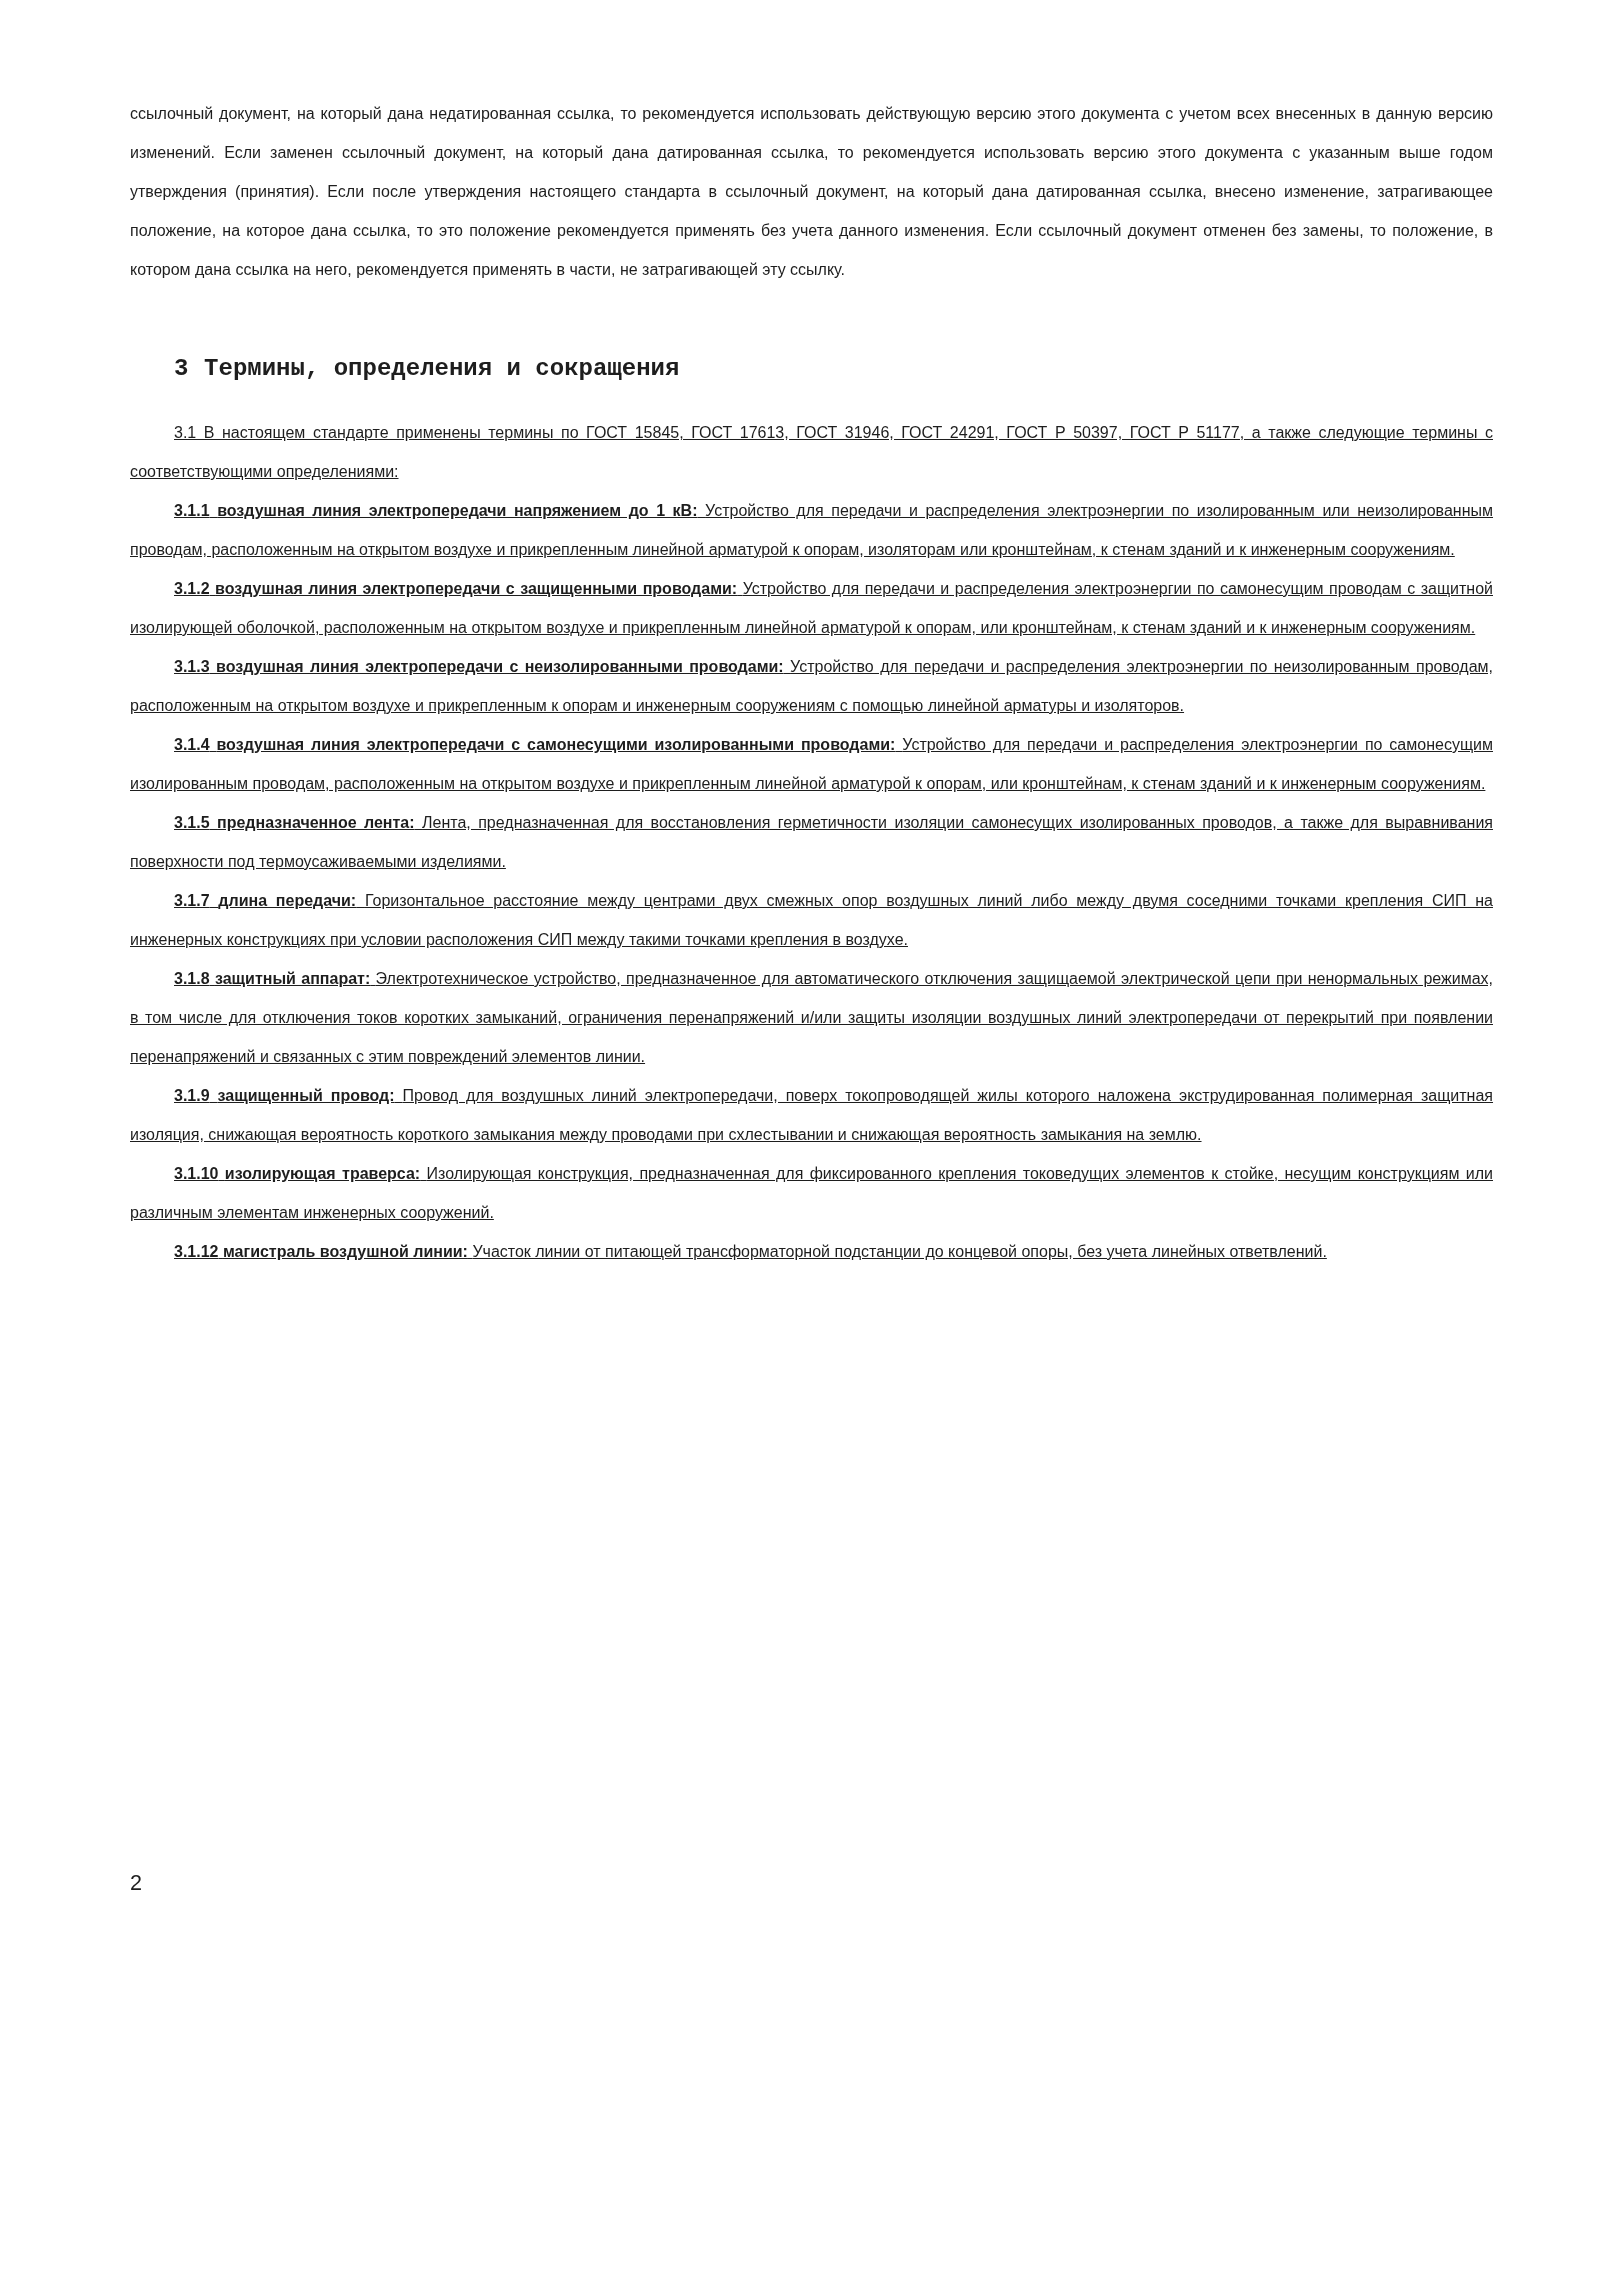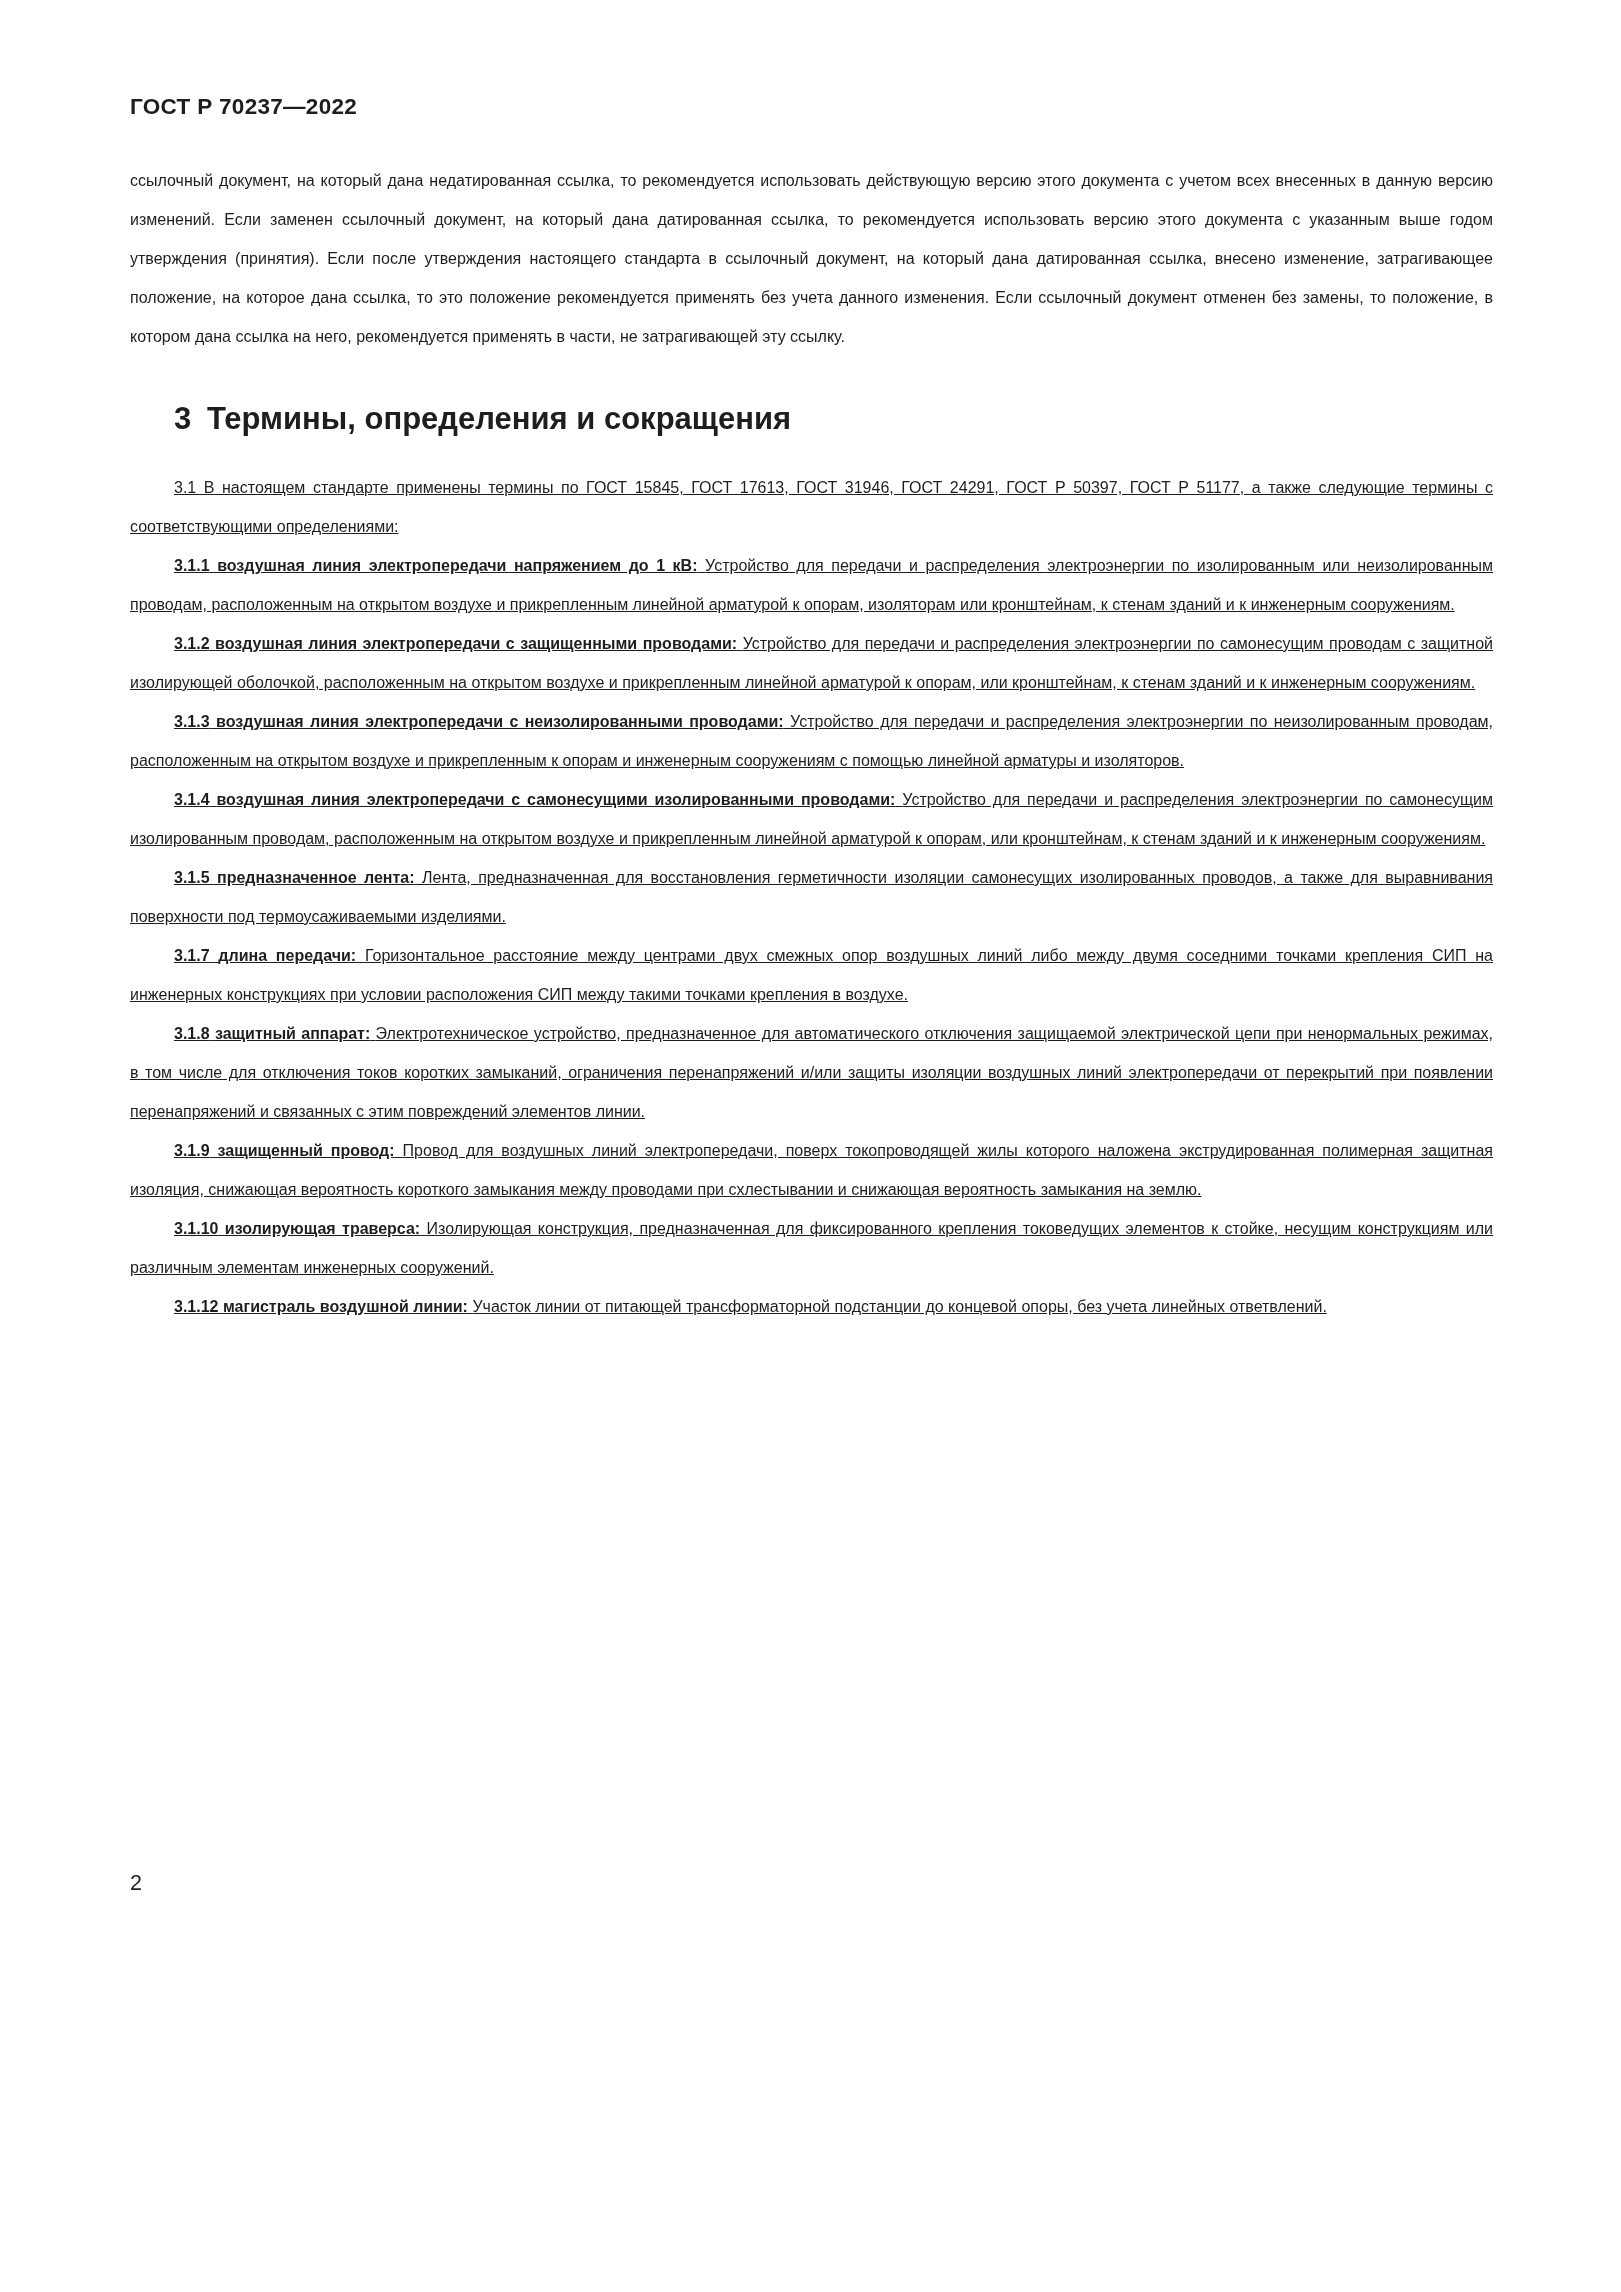--- a/index.html
+++ b/index.html
@@ -20,39 +20,39 @@
     letter-spacing: 0.3px;
     margin-bottom: 41px;
   }
   .para {
     font-size: 16px;
     line-height: 39px;
     text-align: justify;
   }
   .indent { text-indent: 44px; text-decoration: underline; }
   .section-heading {
-    font-size: 31px;
+    font-size: 24px;
     font-weight: bold;
-    margin: 45px 0 31px 44px;
+    margin: 66px 0 31px 44px;
+    font-family: Liberation Mono, monospace;
   }
   .heading-gap { display: inline-block; width: 15.7px; }
   .term { font-weight: bold; margin-top: 16px; }
   .page-number {
     position: absolute;
     left: 130px;
     top: 1870px;
     font-size: 21.6px;
   }
 </style>
 </head>
 <body>
 
 <div class="page">
 
-  <div class="doc-header">ГОСТ Р 70237—2022</div>
 
   <p class="para">ссылочный документ, на который дана недатированная ссылка, то рекомендуется использовать действующую версию этого документа с учетом всех внесенных в данную версию изменений. Если заменен ссылочный документ, на который дана датированная ссылка, то рекомендуется использовать версию этого документа с указанным выше годом утверждения (принятия). Если после утверждения настоящего стандарта в ссылочный документ, на который дана датированная ссылка, внесено изменение, затрагивающее положение, на которое дана ссылка, то это положение рекомендуется применять без учета данного изменения. Если ссылочный документ отменен без замены, то положение, в котором дана ссылка на него, рекомендуется применять в части, не затрагивающей эту ссылку.</p>
 
   <h2 class="section-heading"><span>3</span><span class="heading-gap"></span><span>Термины, определения и сокращения</span></h2>
 
   <p class="para indent">3.1 В настоящем стандарте применены термины по ГОСТ 15845, ГОСТ 17613, ГОСТ 31946, ГОСТ 24291, ГОСТ Р 50397, ГОСТ Р 51177, а также следующие термины с соответствующими определениями:</p>
 
   <p class="para indent"><strong class="term"><span>3.1.1</span> <span>воздушная линия электропередачи напряжением до 1 кВ:</span></strong> <span>Устройство для передачи и распределения электроэнергии по изолированным или неизолированным проводам, расположенным на открытом воздухе и прикрепленным линейной арматурой к опорам, изоляторам или кронштейнам, к стенам зданий и к инженерным сооружениям.</span></p>
 
   <p class="para indent"><strong class="term"><span>3.1.2</span> <span>воздушная линия электропередачи с защищенными проводами:</span></strong> <span>Устройство для передачи и распределения электроэнергии по самонесущим проводам с защитной изолирующей оболочкой, расположенным на открытом воздухе и прикрепленным линейной арматурой к опорам, или кронштейнам, к стенам зданий и к инженерным сооружениям.</span></p>

